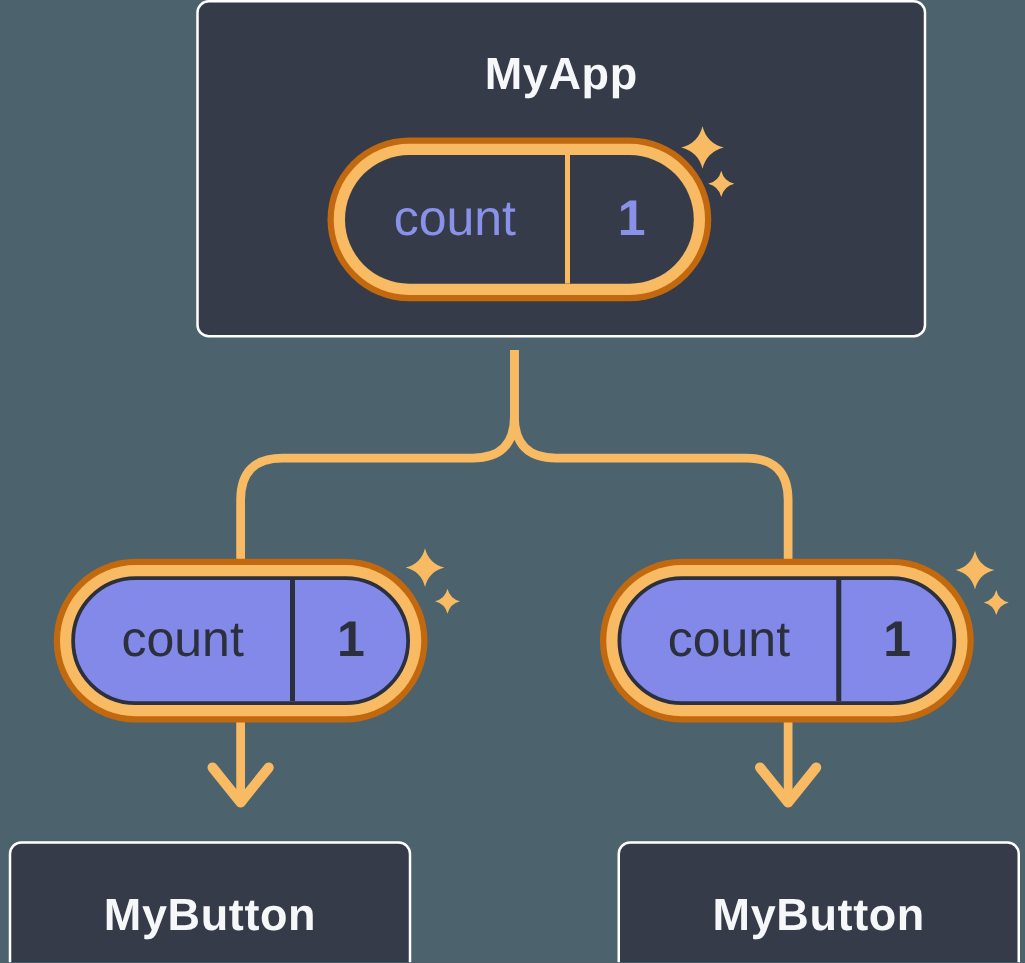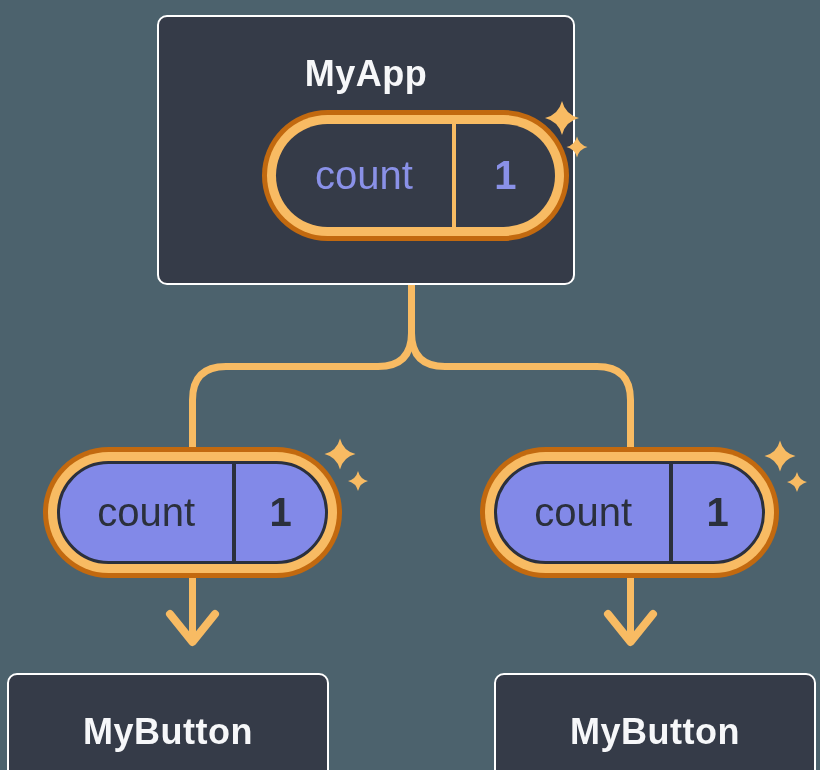--- a/index.html
+++ b/index.html
@@ -43,21 +43,21 @@
     color: var(--node-text);
   }
   .node-title {
     width: 100%;
     text-align: center;
     font-size: 36px;
     font-weight: 600;
     letter-spacing: 0.5px;
     color: var(--node-text);
   }
-  .node-app { left: 157px; top: 15px; width: 418px; height: 270px; }
+  .node-app { left: 157px; top: 0; width: 584px; height: 270px; }
   .node-app .node-title { margin-top: 36px; }
 
   .node-button {
     top: 673px; width: 322px; height: 118px;
     display: flex; align-items: center; justify-content: center;
   }
   .node-button-left  { left: 7px; }
   .node-button-right { left: 494px; }
 
   .pill {

